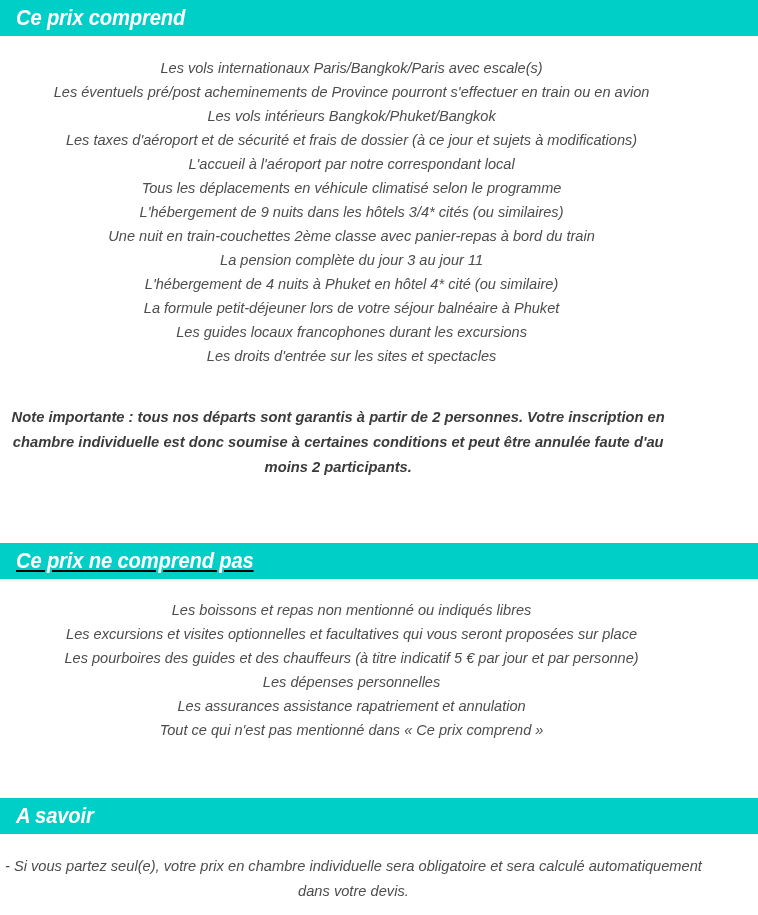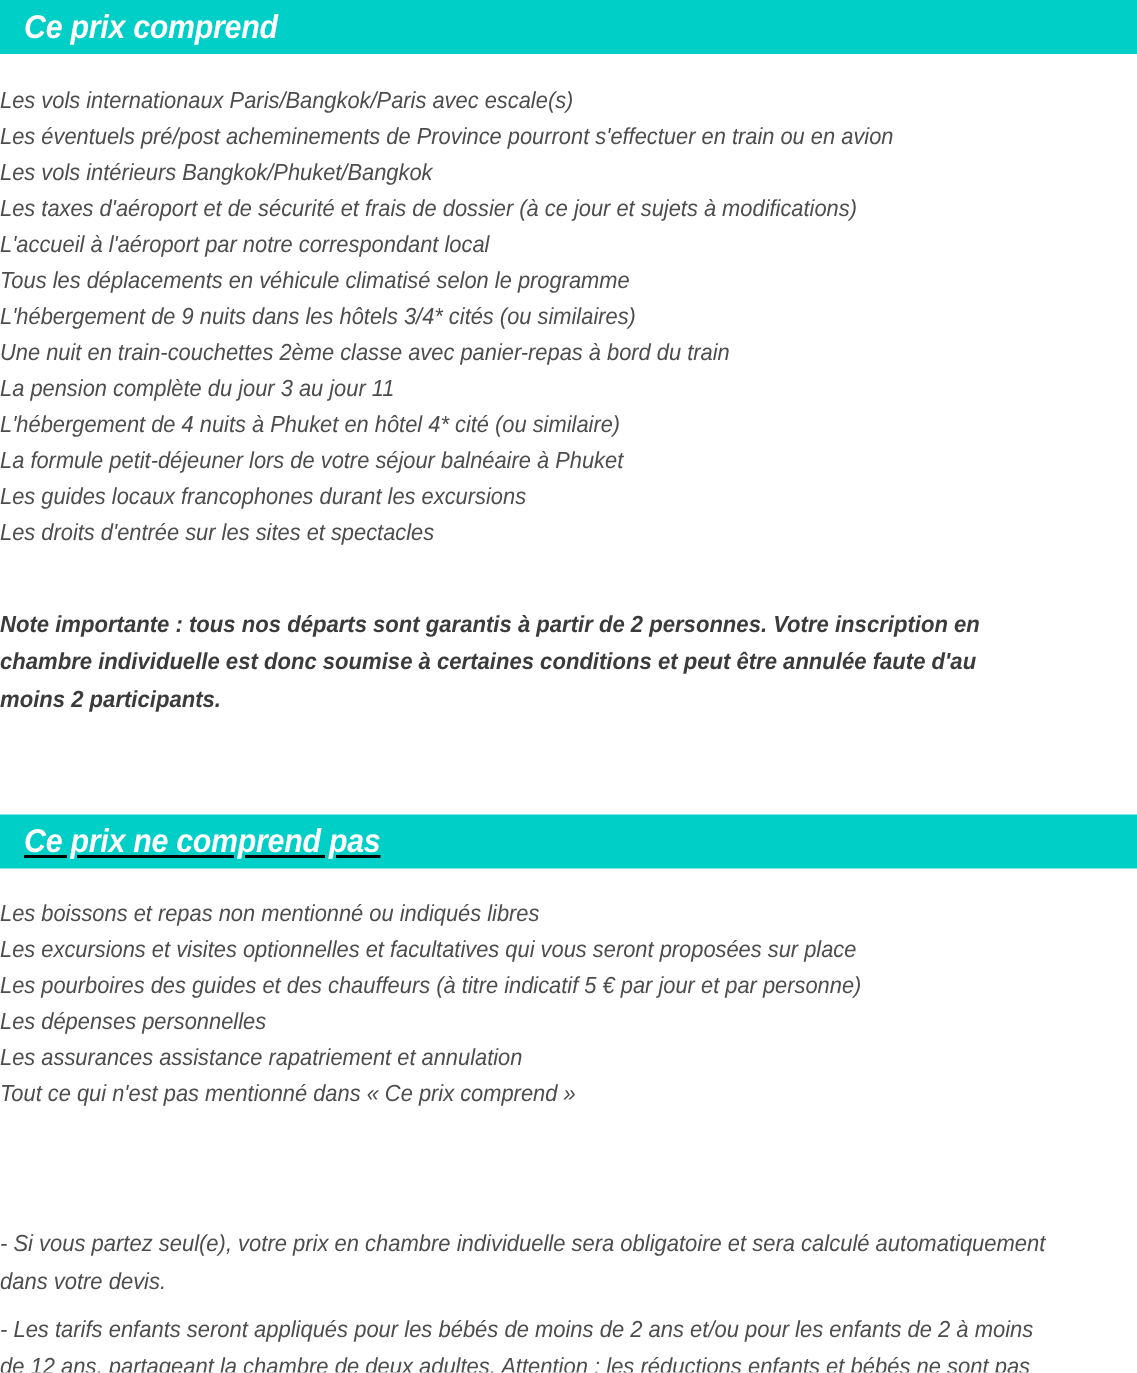--- a/index.html
+++ b/index.html
@@ -42,20 +42,21 @@
     line-height: 1;
     white-space: nowrap;
     transform: scaleX(0.92);
     transform-origin: left center;
   }
 
   
   .section-body {
     box-sizing: border-box;
     padding: 0 10px 0 0;
+    text-align: center;
   }
 
   .item-list {
     list-style: none;
     margin: 0;
     padding: 0;
   }
   .item-list li {
     font-family: "Liberation Sans Narrow", "Liberation Sans", sans-serif;
     font-size: 15.5px;
@@ -147,20 +148,23 @@
       <li style="color: rgb(77, 77, 77);">Les excursions et visites optionnelles et facultatives qui vous seront proposées sur place</li>
       <li style="color: rgb(77, 77, 77);">Les pourboires des guides et des chauffeurs (à titre indicatif 5 € par jour et par personne)</li>
       <li style="color: rgb(77, 77, 77);">Les dépenses personnelles</li>
       <li style="color: rgb(77, 77, 77);">Les assurances assistance rapatriement et annulation</li>
       <li style="color: rgb(77, 77, 77);">Tout ce qui n'est pas mentionné dans « Ce prix comprend »</li>
     </ul>
   </div>
 
   <div class="spacer-section-gap-2"></div>
 
+  <div class="section-header" style="background: rgb(0, 207, 200);">
+    <span class="section-header-title" style="color: rgb(255, 255, 255);">A savoir</span>
+  </div>
 
   <div class="spacer-after-header-3"></div>
 
   <div class="section-body">
     <p class="plain-paragraph" style="color: rgb(77, 77, 77);">- Si vous partez seul(e), votre prix en chambre individuelle sera obligatoire et sera calculé automatiquement dans votre devis.</p>
     <div class="spacer-para"></div>
     <p class="plain-paragraph" style="color: rgb(77, 77, 77);">- Les tarifs enfants seront appliqués pour les bébés de moins de 2 ans et/ou pour les enfants de 2 à moins de 12 ans, partageant la chambre de deux adultes. Attention : les réductions enfants et bébés ne sont pas applicables dans le cadre de tarifs promotionnels.</p>
   </div>
 
 </div>

